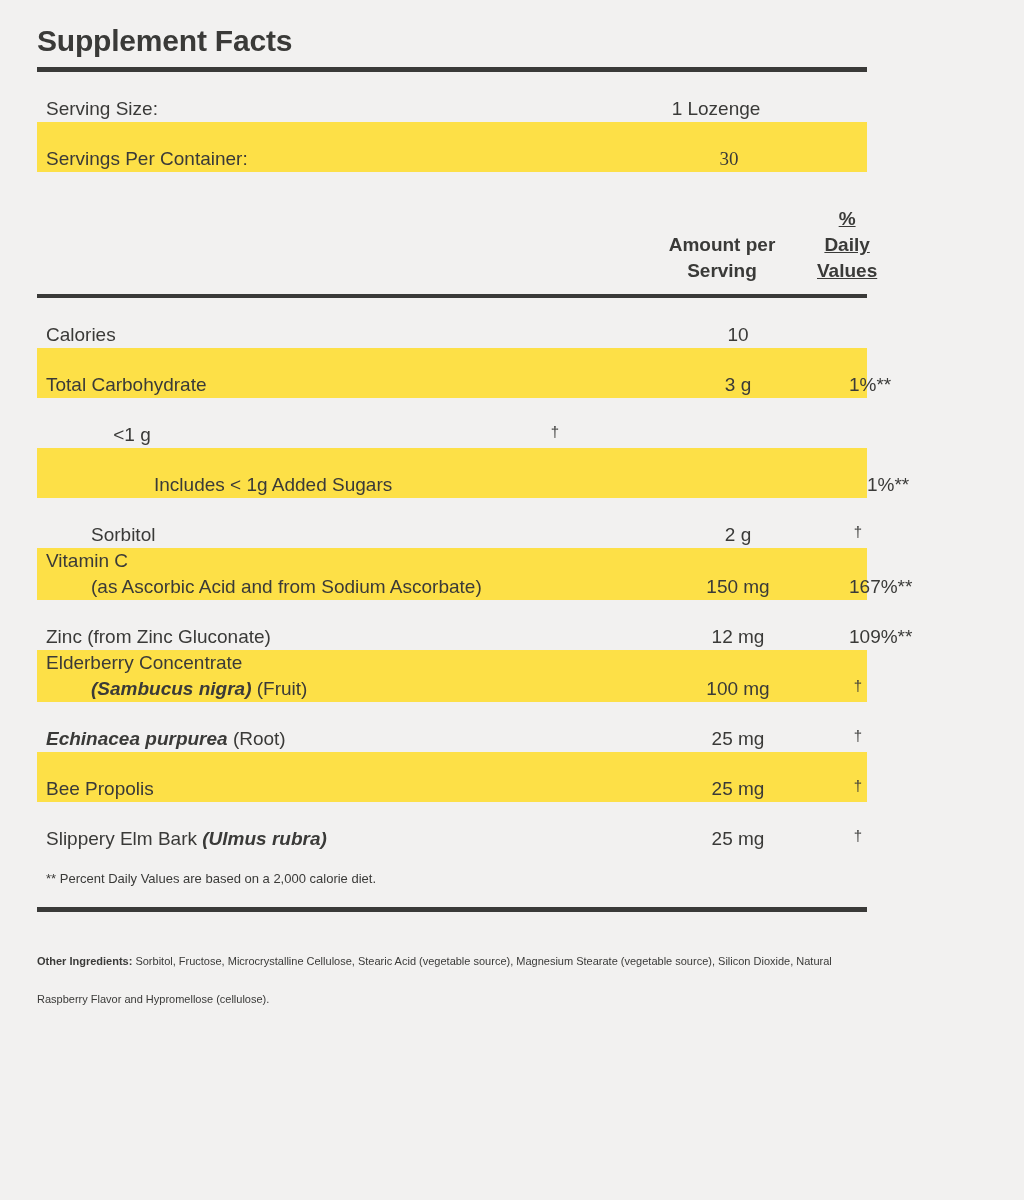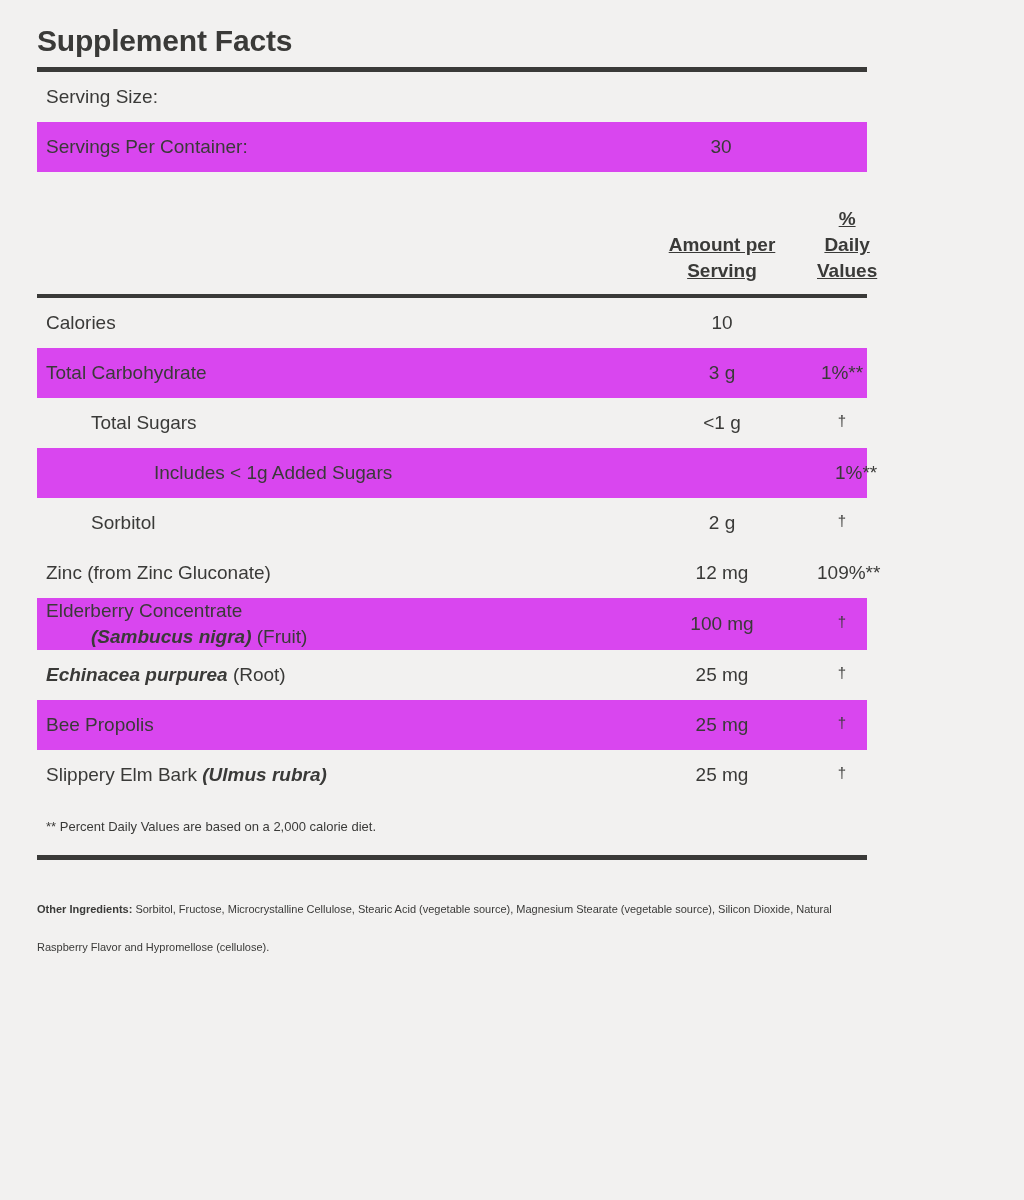--- a/index.html
+++ b/index.html
@@ -45,28 +45,29 @@
   }
   .rule-bottom {
     height: 5px;
     background: #3a3a38;
     margin: 11px 37px 0 37px;
   }
 
   
   .row {
     display: flex;
-    align-items: center;
+    align-items: flex-end;
     margin: 0 37px;
     padding: 0;
     min-height: 50px;
     font-size: 19px;
     line-height: 26px;
-  }
-  .row.white { background: #d946ef; }
+    gap: 16px;
+  }
+  .row.white { background: #fde047; }
   .row.gray  { background: transparent; }
 
   .c-name {
     flex: 0 0 590px;
     max-width: 590px;
     padding-left: 9px;
     padding-right: 6px;
     text-align: left;
   }
   .c-amt {
@@ -79,37 +80,37 @@
   }
 
   
   .serving-row { min-height: 50px; }
   .serving-row .c-name { flex: 0 0 590px; }
   .serving-row .s-val {
     flex: 1 1 auto;
     text-align: center;
     padding-right: 78px;
   }
-  .serving-row.wide .s-val { padding-right: 52px; }
+  .serving-row.wide .s-val { padding-right: 52px; font-family: Liberation Serif, serif; }
 
   
   .gap { height: 34px; }
 
   
   .hdr {
     display: flex;
     align-items: flex-end;
     margin: 0 37px;
     padding-bottom: 10px;
     font-size: 19px;
     font-weight: bold;
     line-height: 26px;
   }
   .hdr .c-name { flex: 0 0 590px; }
-  .hdr .c-amt  { flex: 0 0 190px; text-align: center; text-decoration: underline; }
+  .hdr .c-amt  { flex: 0 0 190px; text-align: center; }
   .hdr .c-dv   { flex: 1 1 auto; text-align: center; text-decoration: underline; }
 
   
   .ind1 { padding-left: 54px; }
   .ind2 { padding-left: 99px; margin-left: 18px; }
   .sub  { display: block; padding-left: 45px; }
 
   .ital { font-style: italic; font-weight: bold; }
 
   .dag { font-size: 15px; position: relative; top: -3px; }
@@ -139,20 +140,21 @@
 <body>
 
 <div class="panel">
 
   <div class="title">Supplement Facts</div>
 
   <div class="rule-thick"></div>
 
   <div class="row serving-row gray">
     <div class="c-name">Serving Size:</div>
+    <div class="s-val">1 Lozenge</div>
   </div>
 
   <div class="row serving-row white wide">
     <div class="c-name">Servings Per Container:</div>
     <div class="s-val">30</div>
   </div>
 
   <div class="gap"></div>
 
   <div class="hdr">
@@ -174,34 +176,38 @@
         <div class="c-name"><span>Calories</span></div>
         <div class="c-amt">10</div>
         <div class="c-dv"></div>
       </div>
       <div class="row white">
         <div class="c-name"><span>Total Carbohydrate</span></div>
         <div class="c-amt">3 g</div>
         <div class="c-dv">1%**</div>
       </div>
       <div class="row gray">
-        <div class="c-name ind1"><span>Total Sugars</span></div>
         <div class="c-amt">&lt;1 g</div>
         <div class="c-dv"><span class="dag">†</span></div>
       </div>
       <div class="row white">
         <div class="c-name ind2"><span>Includes &lt; 1g Added Sugars</span></div>
         <div class="c-amt"></div>
         <div class="c-dv">1%**</div>
       </div>
       <div class="row gray">
         <div class="c-name ind1"><span>Sorbitol</span></div>
         <div class="c-amt">2 g</div>
         <div class="c-dv"><span class="dag">†</span></div>
       </div>
+      <div class="row white">
+        <div class="c-name"><span>Vitamin C</span><span class="sub">(as Ascorbic Acid and from Sodium Ascorbate)</span></div>
+        <div class="c-amt">150 mg</div>
+        <div class="c-dv">167%**</div>
+      </div>
       <div class="row gray">
         <div class="c-name"><span>Zinc (from Zinc Gluconate)</span></div>
         <div class="c-amt">12 mg</div>
         <div class="c-dv">109%**</div>
       </div>
       <div class="row white">
         <div class="c-name"><span>Elderberry Concentrate</span><span class="sub"><i class="ital">(Sambucus nigra)</i><span> (Fruit)</span></span></div>
         <div class="c-amt">100 mg</div>
         <div class="c-dv"><span class="dag">†</span></div>
       </div>

